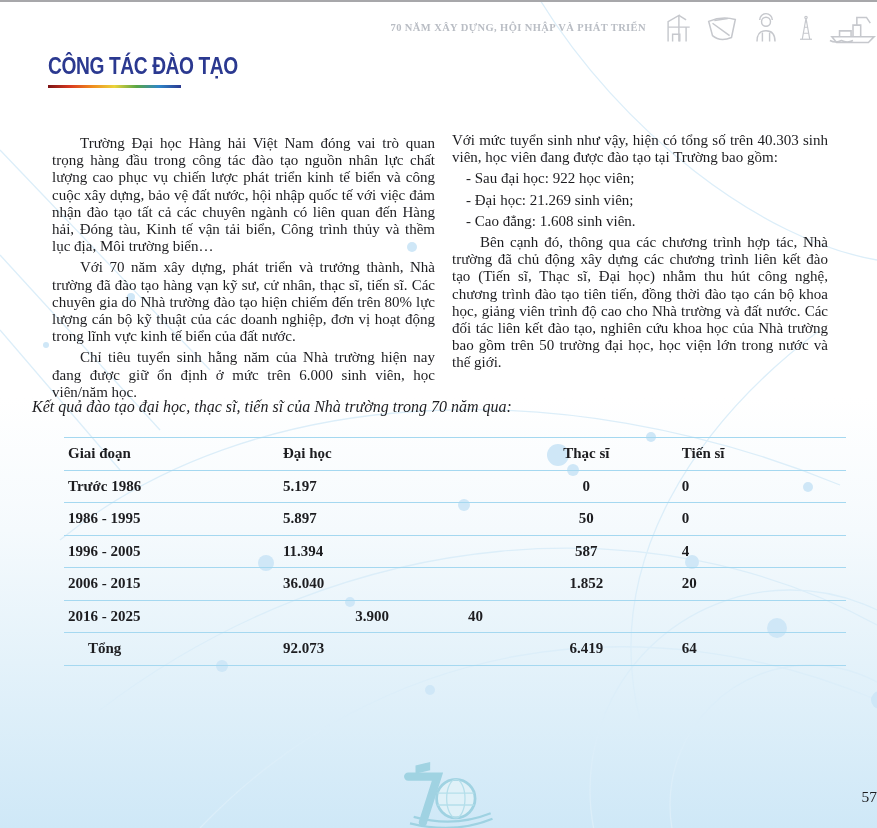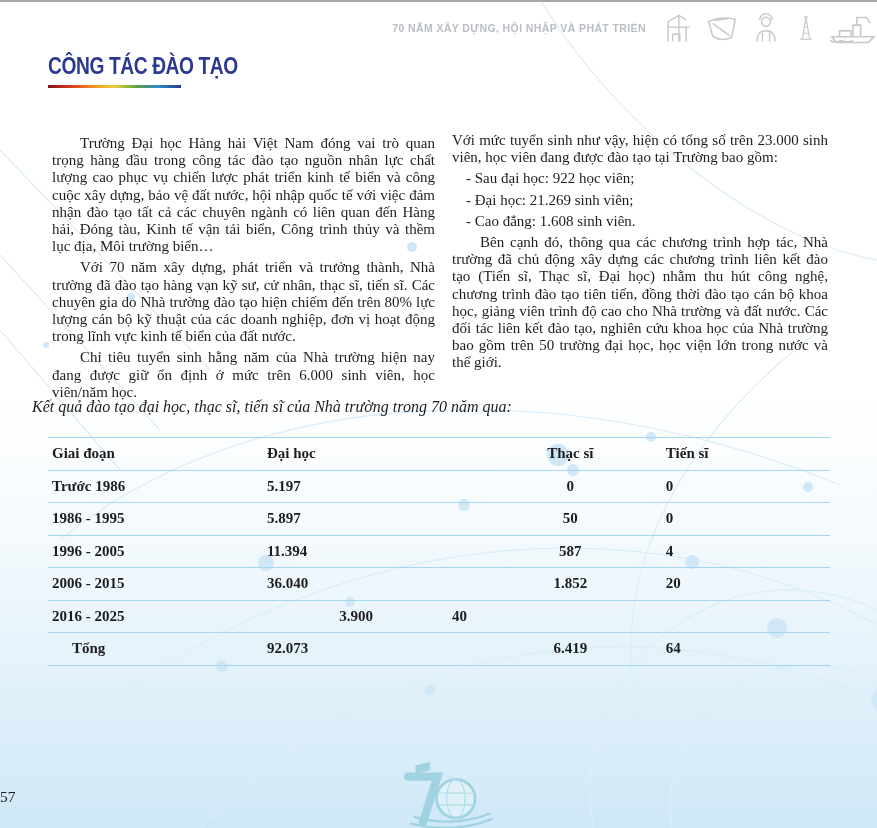--- a/index.html
+++ b/index.html
@@ -10,21 +10,21 @@
     font-family:"Liberation Serif", serif; color:#1d1d20;
   }
   .top-border { position:absolute; top:0; left:0; width:877px; height:2px; background:#a7a7aa; z-index:5; }
 
   
   .bg-net { position:absolute; top:0; left:0; z-index:0; }
 
   
   .header-tagline {
     position:absolute; top:22px; left:200px; width:446px; text-align:right;
-    font-family:Liberation Sans, sans-serif; font-size:10.5px; font-weight:bold;
+    font-family:Liberation Serif, serif; font-size:10.5px; font-weight:bold;
     color:#b9bdc4; letter-spacing:0.4px; z-index:2; white-space:nowrap;
   }
   .header-icons { position:absolute; top:8px; left:660px; display:flex; gap:7px; z-index:2; }
   .header-icons svg { display:block; }
 
   
   .page-title {
     position:absolute; top:52px; left:48px; z-index:2;
     font-family:"Liberation Sans", sans-serif; font-size:24px; font-weight:bold;
     color:#2b3990; letter-spacing:-0.5px; transform:scaleX(0.8); transform-origin:left center;
@@ -42,36 +42,36 @@
   .col p { margin:4px; font-size:15px; line-height:17.2px; text-align:justify; }
   .col p.indent { text-indent:28px; }
   .list-line { margin:0; font-size:15px; line-height:17.2px; padding-left:14px; text-align:left; }
 
   
   .table-caption {
     position:absolute; left:32px; top:398px; z-index:2;
     font-style:italic; font-size:16px; color:#1d1d20;
   }
   .results-table {
-    position:absolute; left:48px; top:437px; width:782px; z-index:2;
+    position:absolute; left:64px; top:437px; width:782px; z-index:2;
     border-top:1px solid #a5d8f0;
     font-family:Liberation Serif, serif;
   }
   .t-row { display:flex; align-items:center; height:32.5px; border-bottom:1px solid #a5d8f0; }
   .t-cell { font-weight:bold; font-size:15px; }
   .c1 { width:220px; padding-left:4px; }
   .c2 { width:217px; }
   .c3 { width:176px;text-align:center; }
   .c4 { width:165px;margin-left:8px; }
   .t-row.total .c1 { padding-left:24px; }
 
   
   .anniv-logo { position:absolute; left:388px; top:760px; z-index:1; opacity:0.75; }
   .page-number {
-    position:absolute; left:0; top:788px; width:877px; text-align:left; z-index:3;
+    position:absolute; left:0; top:788px; width:877px; text-align:right; z-index:3;
     font-size:15.5px; color:#1d1d20;
   }
 </style>
 </head>
 <body>
 
 <div class="page">
 
   <svg class="bg-net" width="877" height="828" viewBox="0 0 877 828">
     <g fill="none" stroke="#dceef9" stroke-width="1.3">
@@ -153,21 +153,21 @@
 
   <div class="page-title">CÔNG TÁC ĐÀO TẠO</div>
   <div class="title-underline"></div>
 
   <div class="col col-left">
     <p class="indent">Trường Đại học Hàng hải Việt Nam đóng vai trò quan trọng hàng đầu trong công tác đào tạo nguồn nhân lực chất lượng cao phục vụ chiến lược phát triển kinh tế biển và công cuộc xây dựng, bảo vệ đất nước, hội nhập quốc tế với việc đảm nhận đào tạo tất cả các chuyên ngành có liên quan đến Hàng hải, Đóng tàu, Kinh tế vận tải biển, Công trình thủy và thềm lục địa, Môi trường biển…</p>
     <p class="indent">Với 70 năm xây dựng, phát triển và trưởng thành, Nhà trường đã đào tạo hàng vạn kỹ sư, cử nhân, thạc sĩ, tiến sĩ. Các chuyên gia do Nhà trường đào tạo hiện chiếm đến trên 80% lực lượng cán bộ kỹ thuật của các doanh nghiệp, đơn vị hoạt động trong lĩnh vực kinh tế biển của đất nước.</p>
     <p class="indent">Chỉ tiêu tuyển sinh hằng năm của Nhà trường hiện nay đang được giữ ổn định ở mức trên 6.000 sinh viên, học viên/năm học.</p>
   </div>
   <div class="col col-right">
-    <p>Với mức tuyển sinh như vậy, hiện có tổng số trên 23.000 sinh viên, học viên đang được đào tạo tại Trường bao gồm:</p>
+    <p>Với mức tuyển sinh như vậy, hiện có tổng số trên 40.303 sinh viên, học viên đang được đào tạo tại Trường bao gồm:</p>
     <p class="list-line">- Sau đại học: 922 học viên;</p>
     <p class="list-line">- Đại học: 21.269 sinh viên;</p>
     <p class="list-line">- Cao đẳng: 1.608 sinh viên.</p>
     <p class="indent">Bên cạnh đó, thông qua các chương trình hợp tác, Nhà trường đã chủ động xây dựng các chương trình liên kết đào tạo (Tiến sĩ, Thạc sĩ, Đại học) nhằm thu hút công nghệ, chương trình đào tạo tiên tiến, đồng thời đào tạo cán bộ khoa học, giảng viên trình độ cao cho Nhà trường và đất nước. Các đối tác liên kết đào tạo, nghiên cứu khoa học của Nhà trường bao gồm trên 50 trường đại học, học viện lớn trong nước và thế giới.</p>
   </div>
 
   <div class="table-caption">Kết quả đào tạo đại học, thạc sĩ, tiến sĩ của Nhà trường trong 70 năm qua:</div>
   <div class="results-table">
     <div class="t-row">
       <div class="t-cell c1">Giai đoạn</div>

